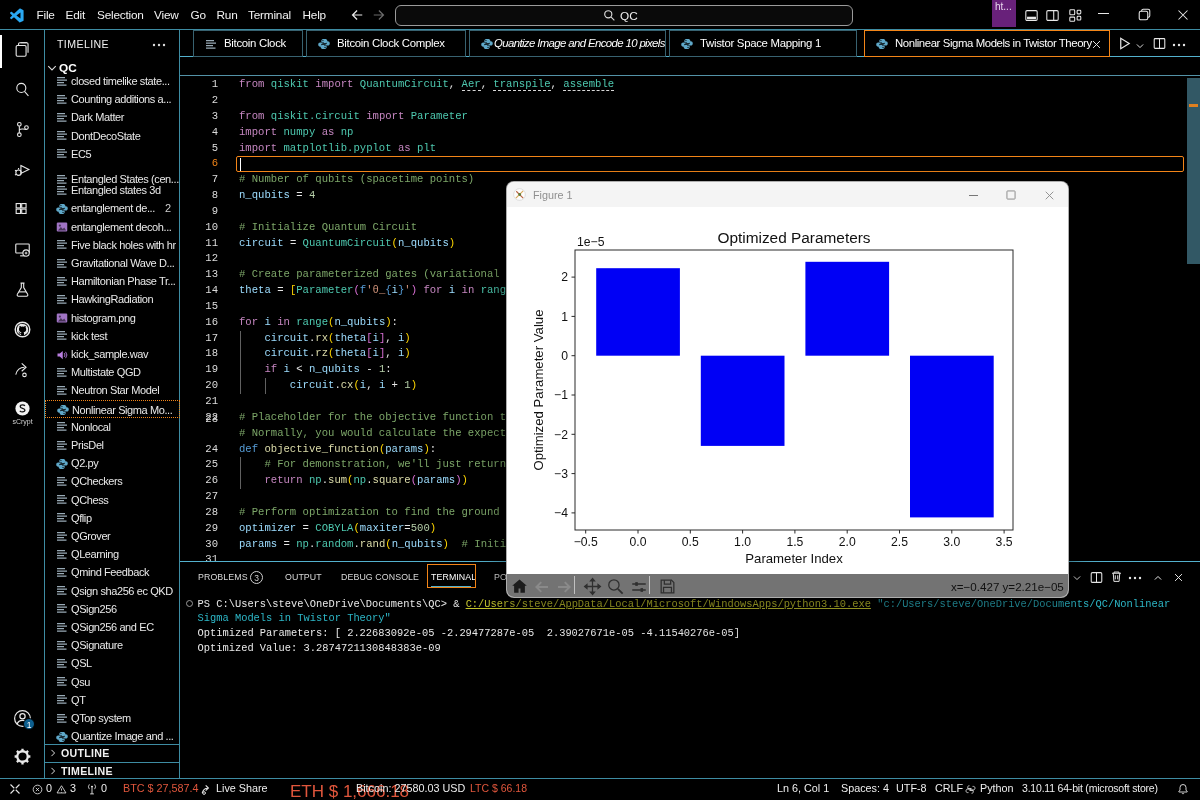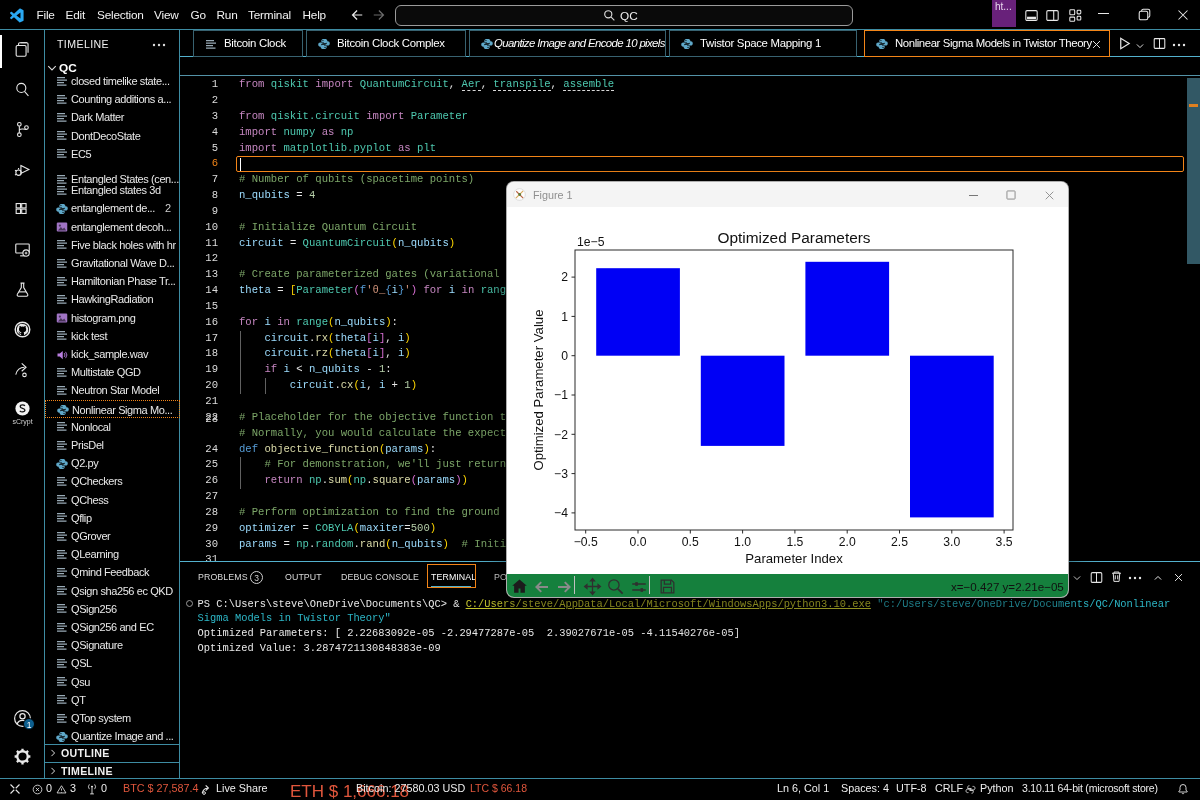--- a/index.html
+++ b/index.html
@@ -645,21 +645,21 @@
 <text x="392.5" y="339" text-anchor="middle" font-size="12.2" fill="#111" font-family="Liberation Sans">2.5</text>
 <path d="M444.8 323v3.5" stroke="#2a2a2a" stroke-width="1"></path>
 <text x="444.8" y="339" text-anchor="middle" font-size="12.2" fill="#111" font-family="Liberation Sans">3.0</text>
 <path d="M497.1 323v3.5" stroke="#2a2a2a" stroke-width="1"></path>
 <text x="497.1" y="339" text-anchor="middle" font-size="12.2" fill="#111" font-family="Liberation Sans">3.5</text>
 <rect x="89.2" y="61.2" width="83.7" height="87.5" fill="#0000f5"></rect>
 <rect x="193.8" y="148.7" width="83.7" height="90.2" fill="#0000f5"></rect>
 <rect x="298.4" y="54.8" width="83.7" height="93.9" fill="#0000f5"></rect>
 <rect x="403.0" y="148.7" width="83.7" height="161.7" fill="#0000f5"></rect>
 </svg>
-<div class="abs" style="left:0;top:392px;width:563px;height:25px;background:#15803d">
+<div class="abs" style="left:0;top:392px;width:563px;height:25px;background:#737373">
 <svg class="abs" style="left:3px;top:3px" width="19" height="19" viewBox="0 0 24 24">
         <path d="M12 3 2.8 11.2h2.4V20h5.6v-5.6h2.4V20h5.6v-8.8h2.4Z" fill="#1c1c1c"></path>
       </svg>
 <svg class="abs" style="left:26px;top:4px" width="18" height="18" viewBox="0 0 24 24">
         <path d="M20 12H6M11 5.5 4.5 12l6.5 6.5" stroke="#8a8a8a" stroke-width="2.6" fill="none"></path>
       </svg>
 <svg class="abs" style="left:48px;top:4px" width="18" height="18" viewBox="0 0 24 24">
         <path d="M4 12h14M13 5.5 19.5 12 13 18.5" stroke="#8a8a8a" stroke-width="2.6" fill="none"></path>
       </svg>
 <div class="abs" style="left:67px;top:2px;width:1px;height:18px;background:#c0c0c0"></div>

